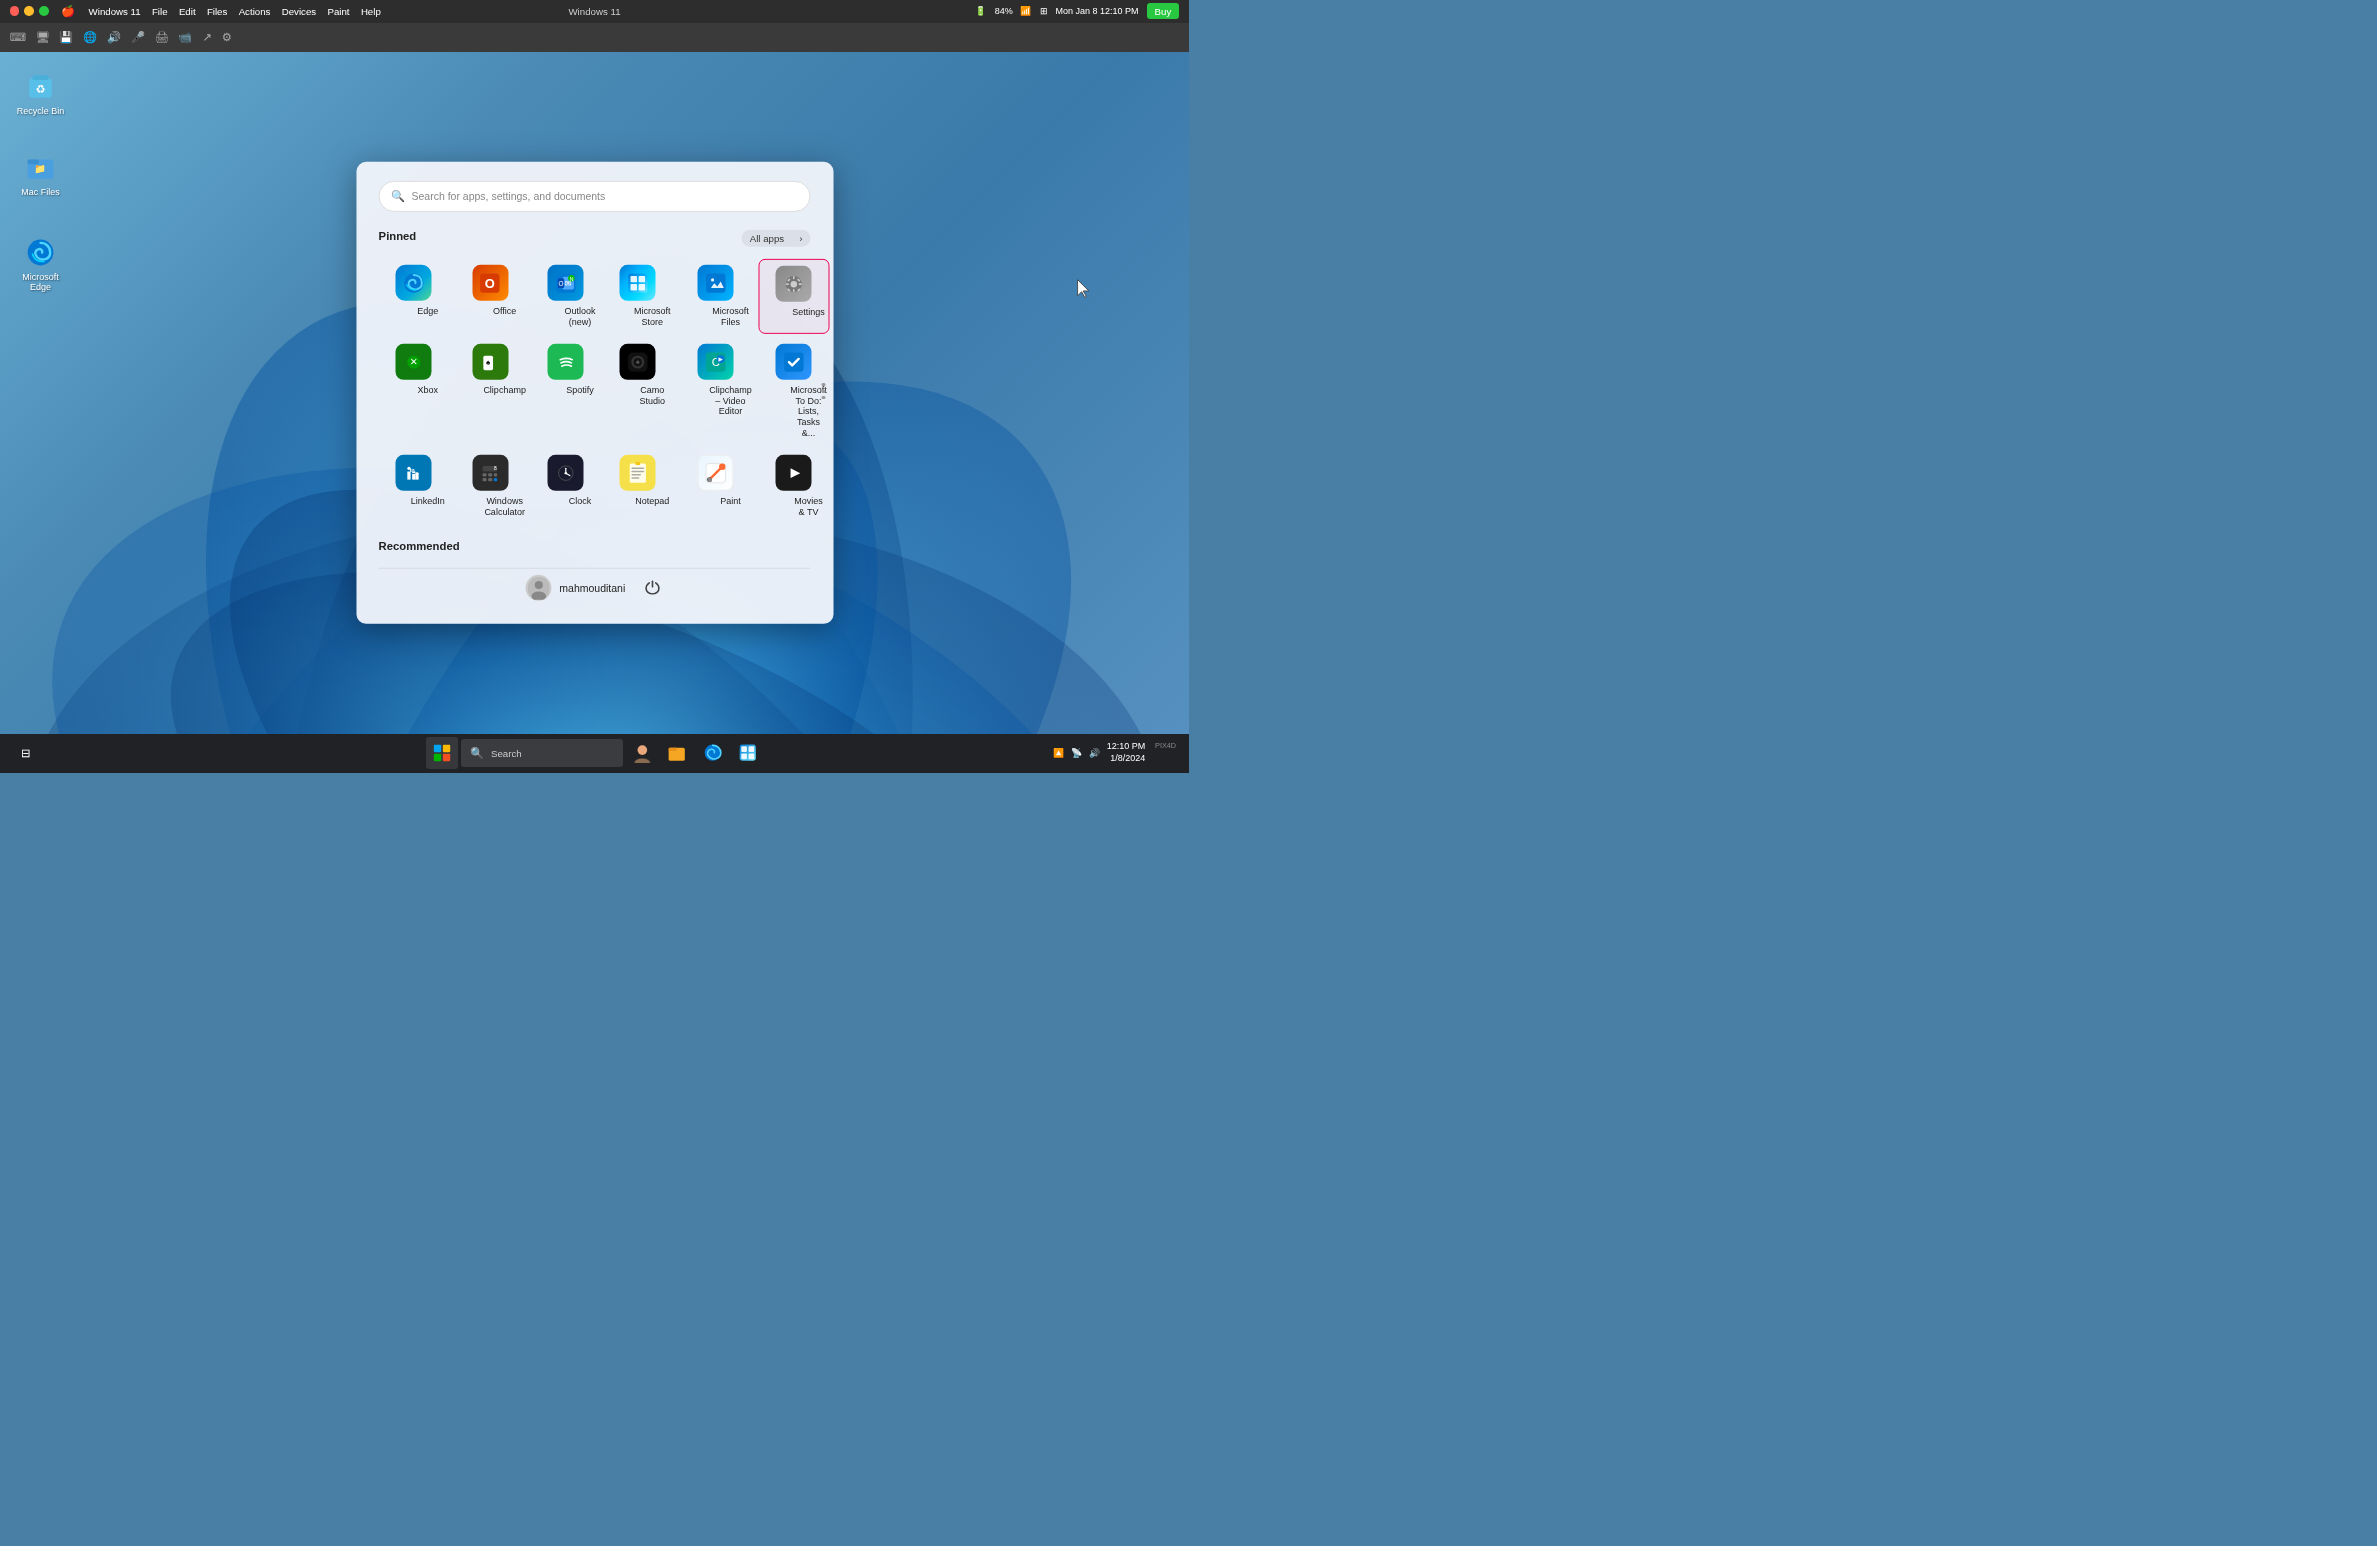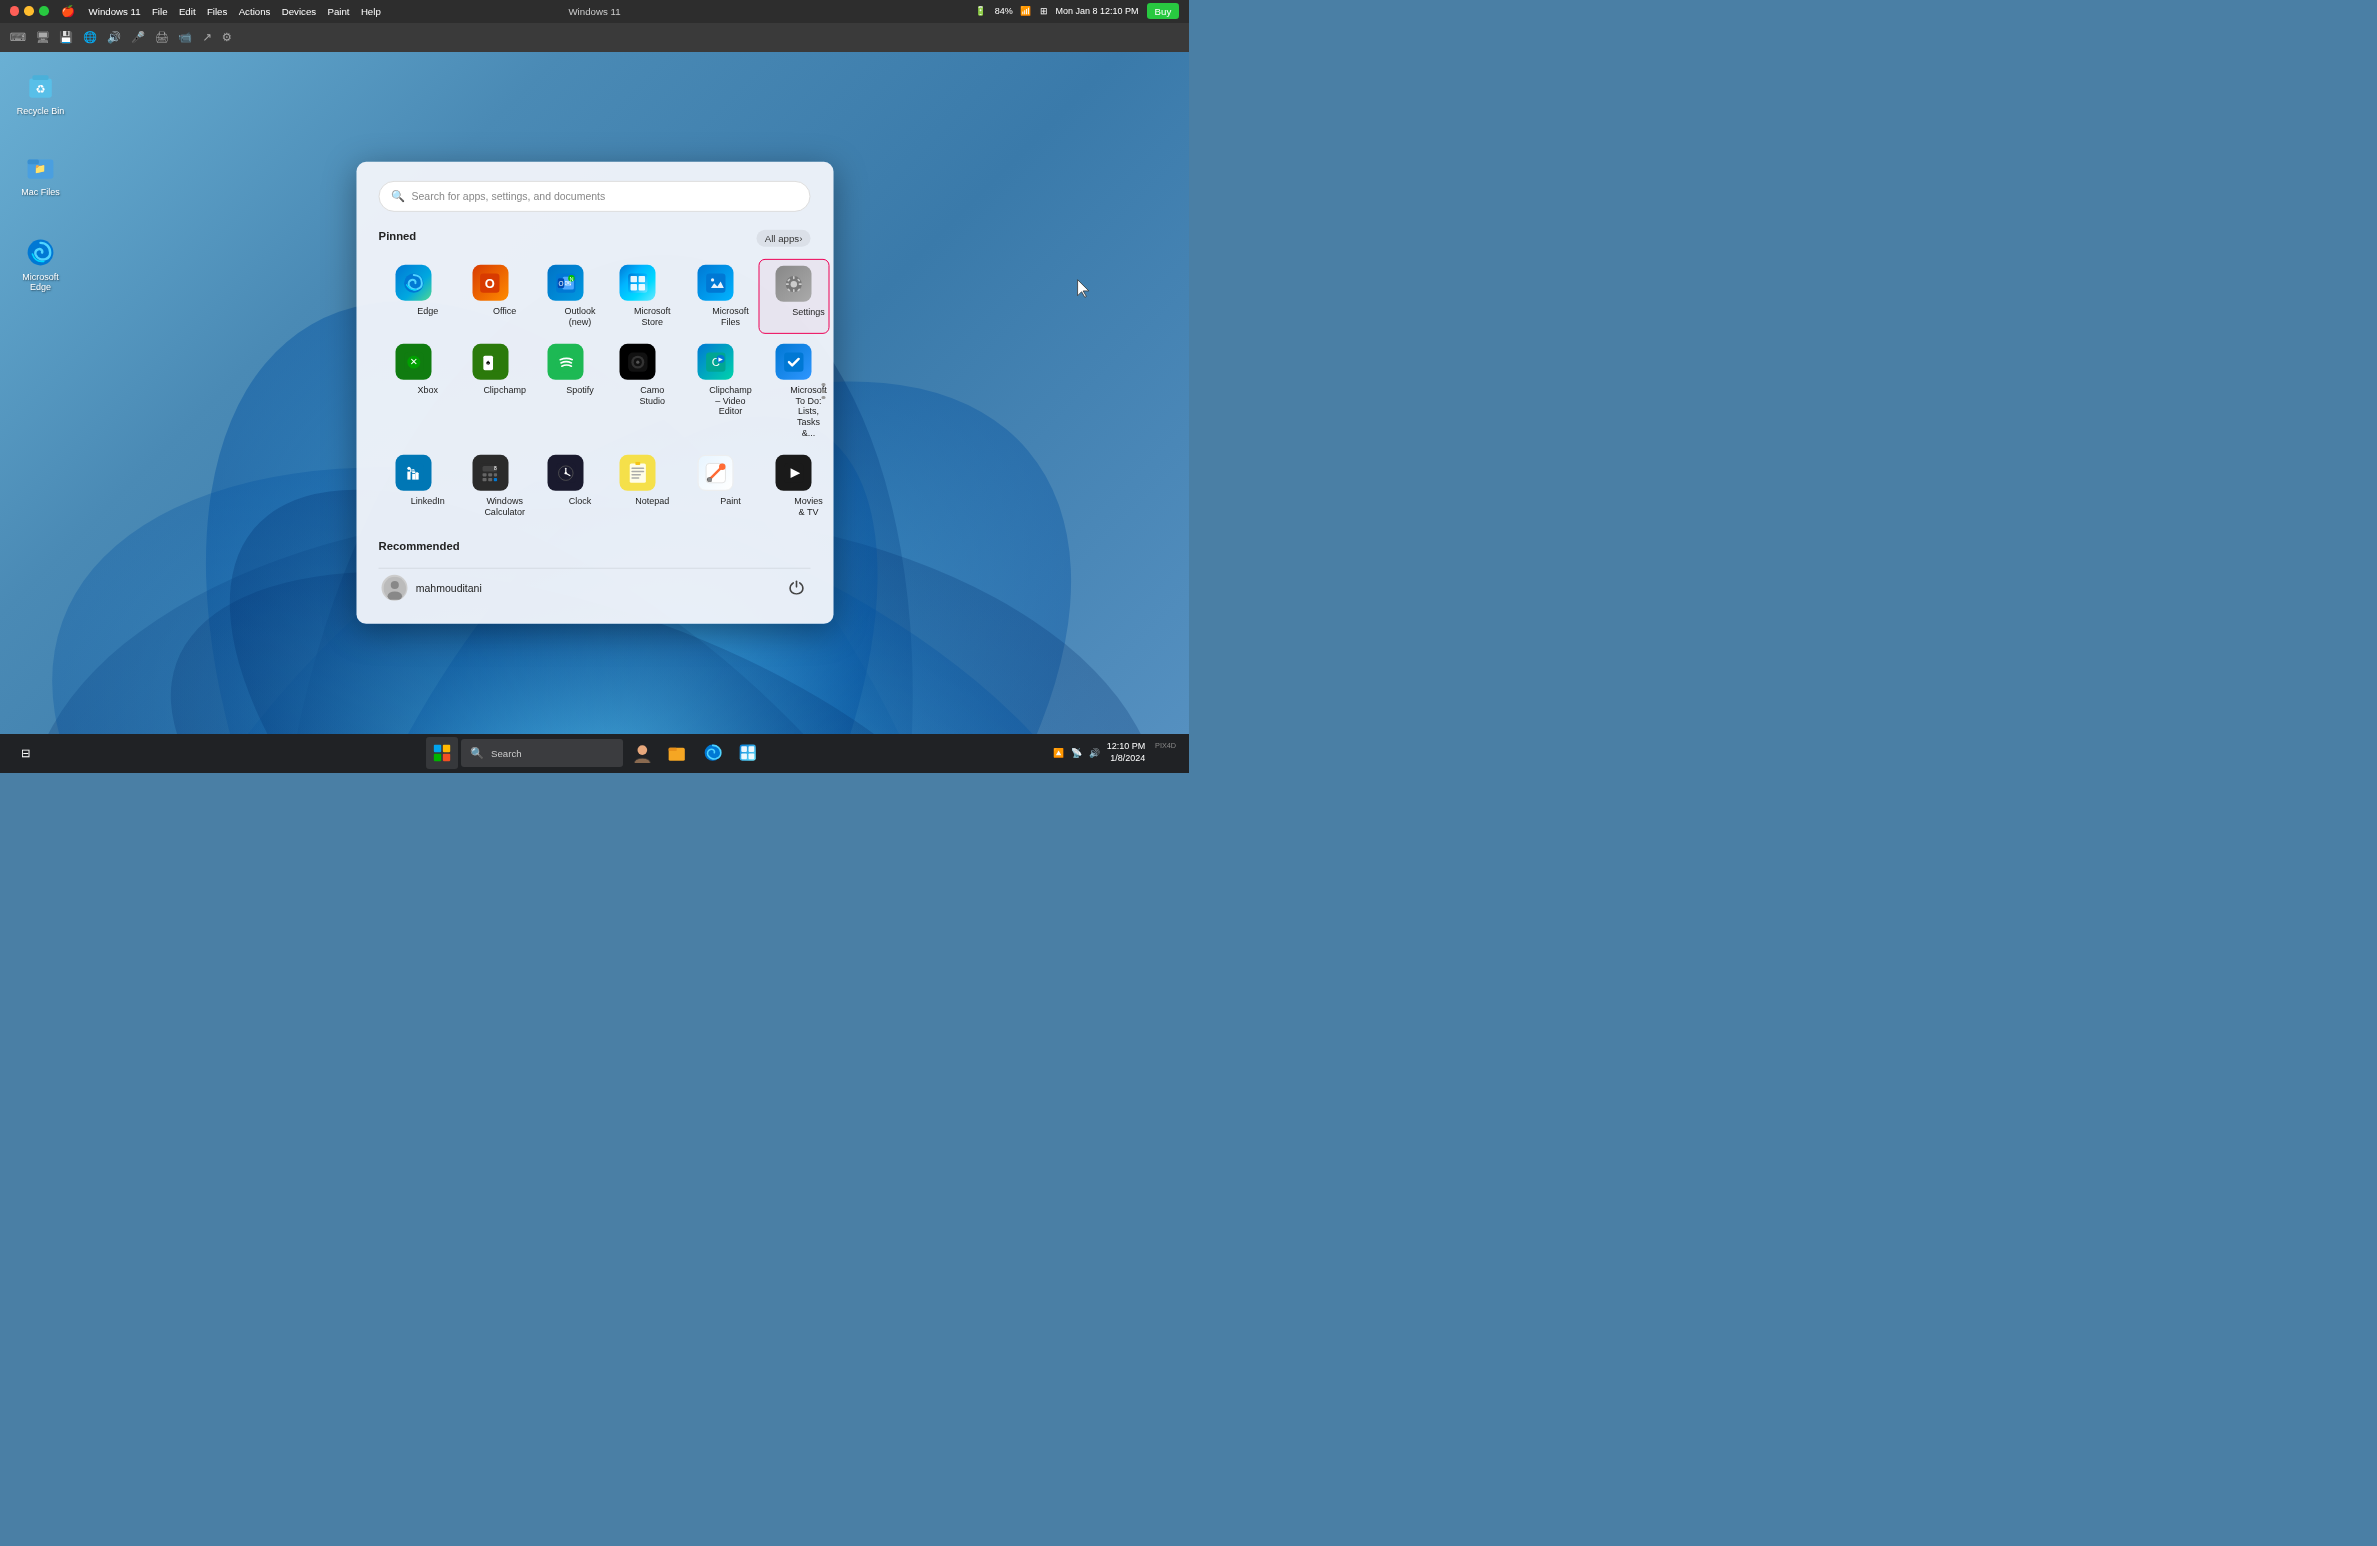--- a/index.html
+++ b/index.html
@@ -183,21 +183,21 @@
     .all-apps-btn {
       font-size: 9.7px;
       color: #333;
       background: rgba(0,0,0,0.06);
       border: none;
       border-radius: 9.7px;
       padding: 3.2px 8px;
       cursor: pointer;
       display: flex;
       align-items: center;
-      gap: 0;
+      gap: 15px;
     }
 
     
     .app-grid {
       display: grid;
       grid-template-columns: repeat(6, 1fr);
       gap: 3.2px;
       margin-bottom: 16px;
     }
     .app-item {
@@ -272,21 +272,21 @@
     }
     .rec-text { display: flex; flex-direction: column; }
     .rec-title { font-size: 10.5px; color: #222; }
     .rec-subtitle { font-size: 9px; color: #666; }
 
     
     .user-bar {
       margin-top: 16px;
       display: flex;
       align-items: center;
-      justify-content: space-between;
+      justify-content: center;
       padding: 6.5px 3.2px;
       border-top: 0.8px solid rgba(0,0,0,0.08);
       gap: 16px;
     }
     .user-info {
       display: flex;
       align-items: center;
       gap: 8px;
       cursor: pointer;
     }

